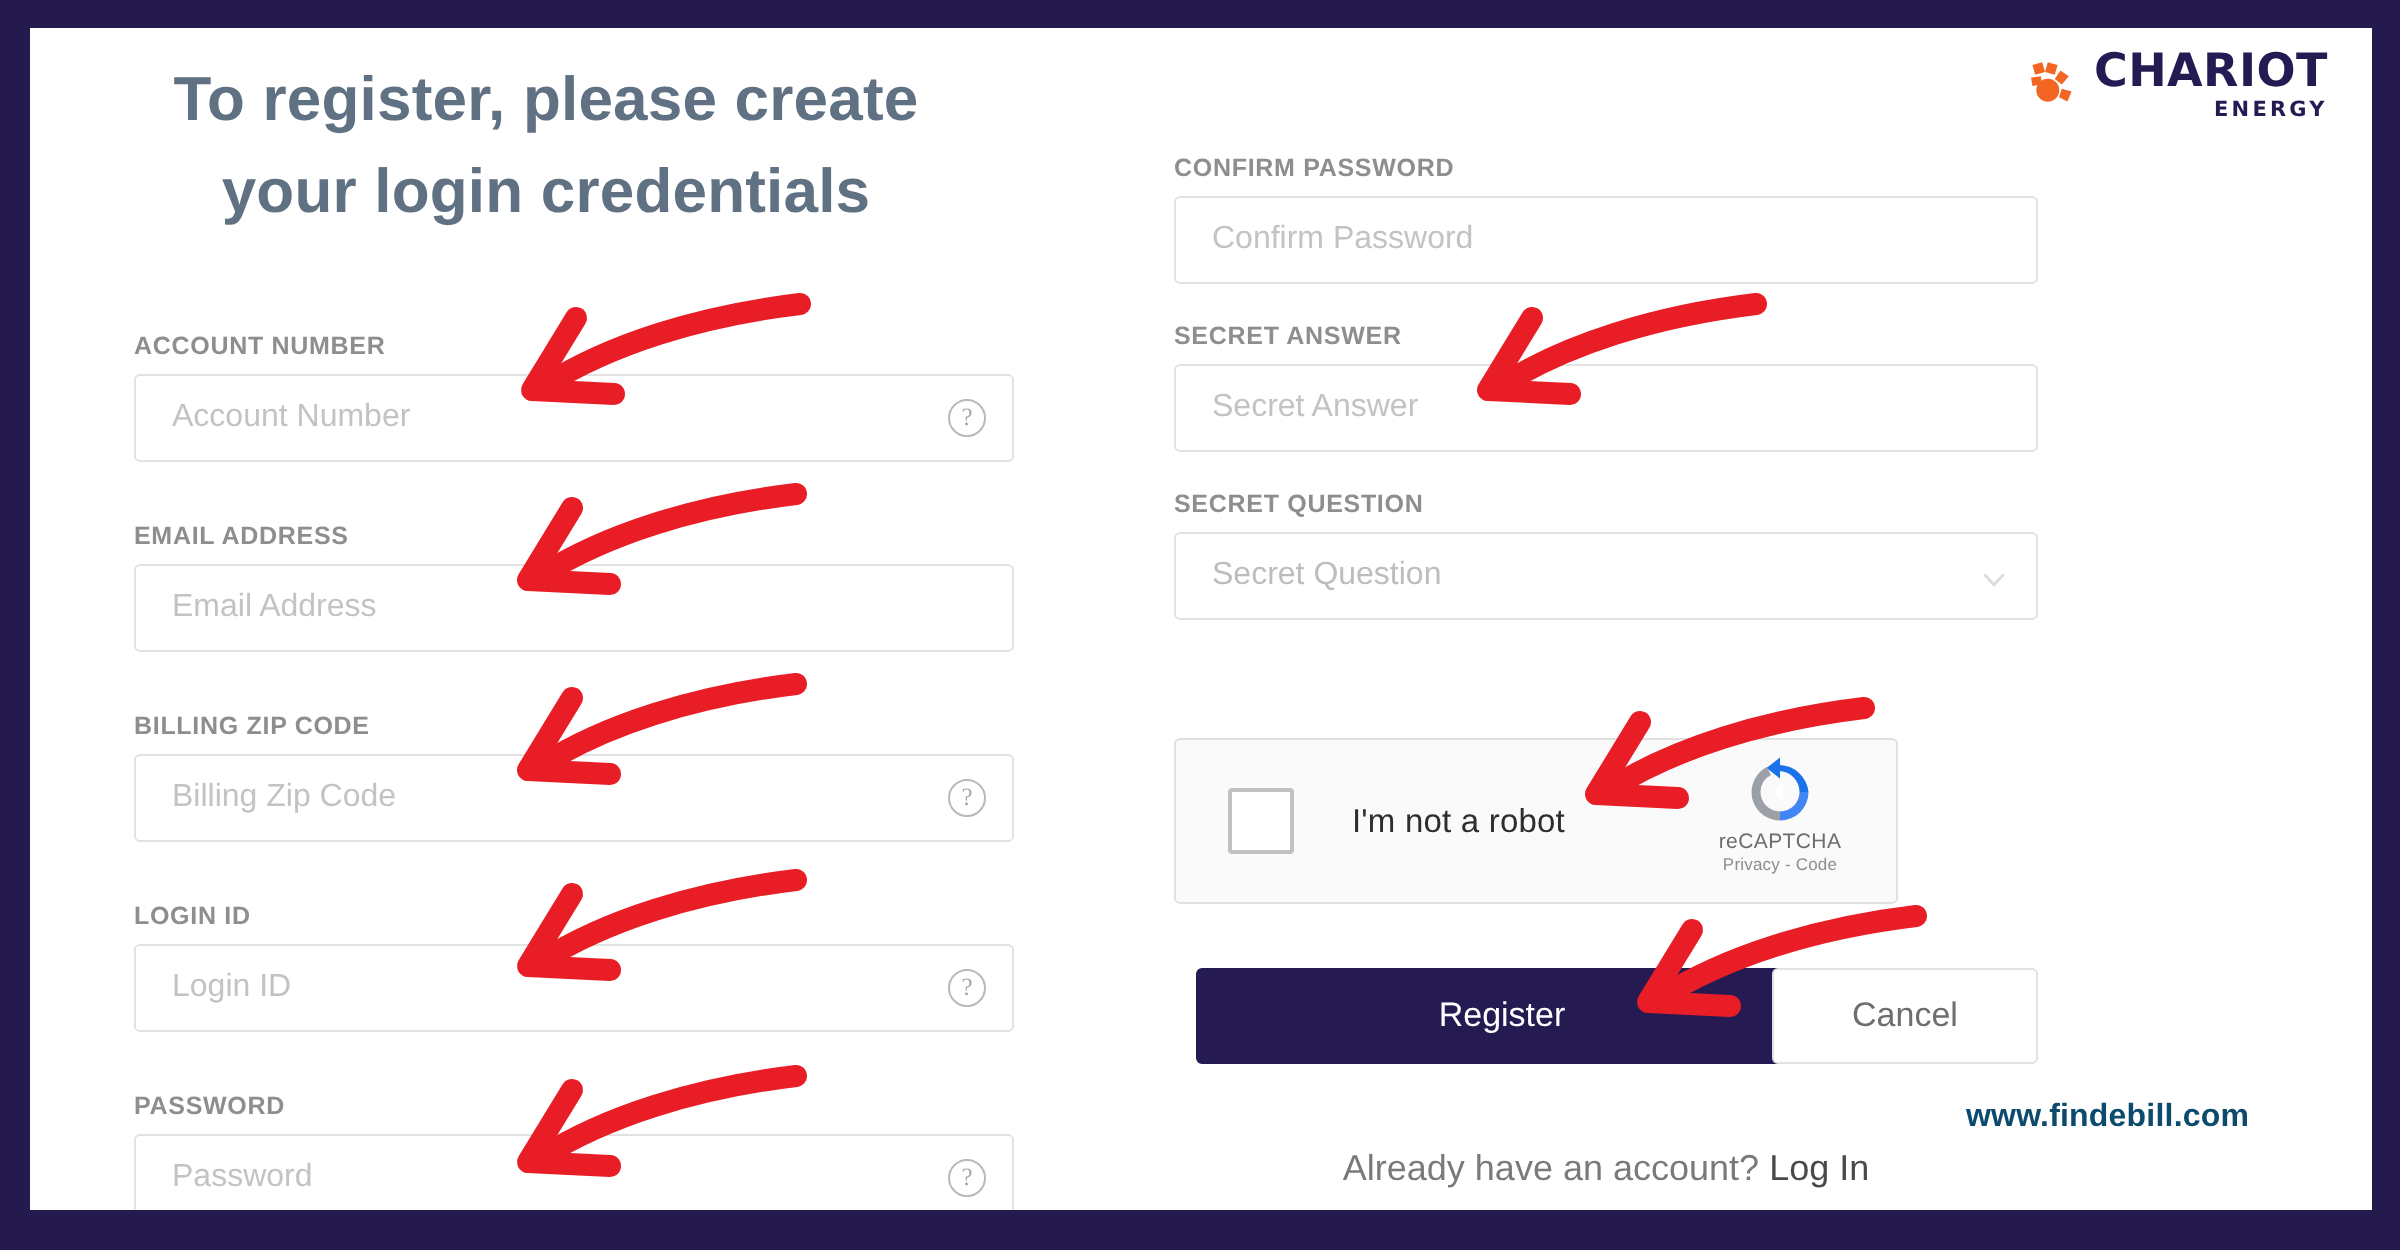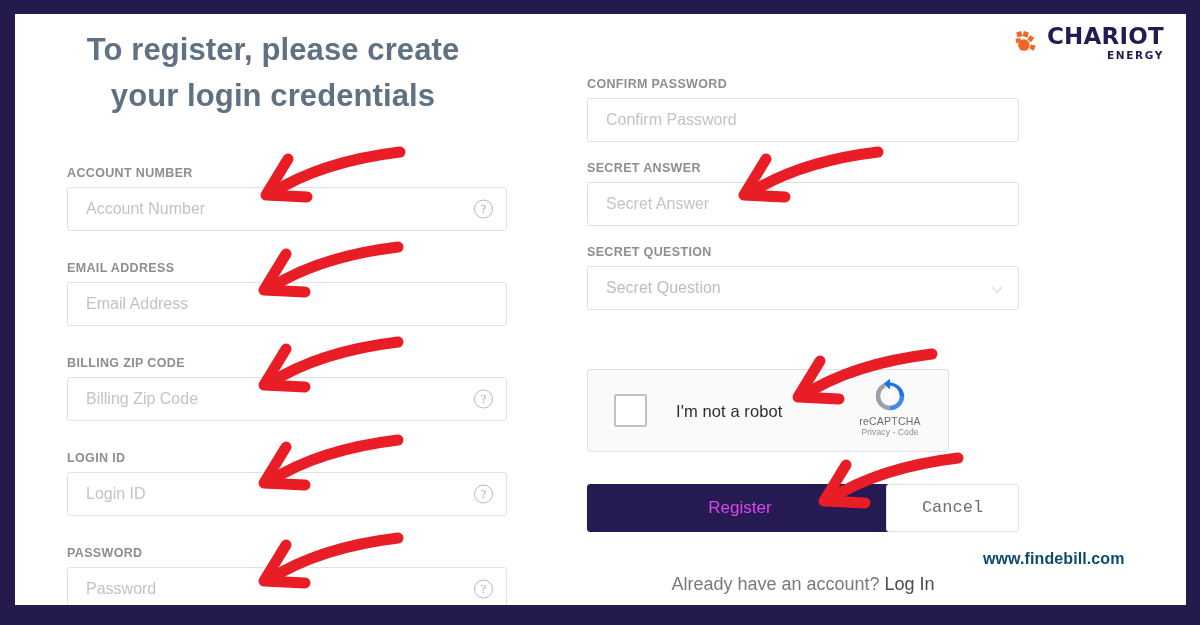--- a/index.html
+++ b/index.html
@@ -192,33 +192,32 @@
     border-radius: 3px;
     font-size: 17px;
     font-family: "Liberation Sans", sans-serif;
     cursor: pointer;
     box-sizing: border-box;
     line-height: 46px;
     text-align: center;
     padding: 0;
   }
   .btn-register {
-    left: 0;
+    left: 11px;
     width: 306px;
     background: #251b52;
-    color: #d946ef;
+    color: #ffffff;
     border: 1px solid #251b52;
   }
   .btn-cancel {
     left: 299px;
     width: 133px;
     background: #ffffff;
     color: #6e6e6e;
     border: 1px solid #e2e2e2;
-    font-family: Liberation Mono, monospace;
   }
   .login-line {
     position: absolute;
     left: 572px;
     top: 560px;
     width: 432px;
     text-align: center;
     font-size: 18px;
     color: #7a7a7a;
   }

